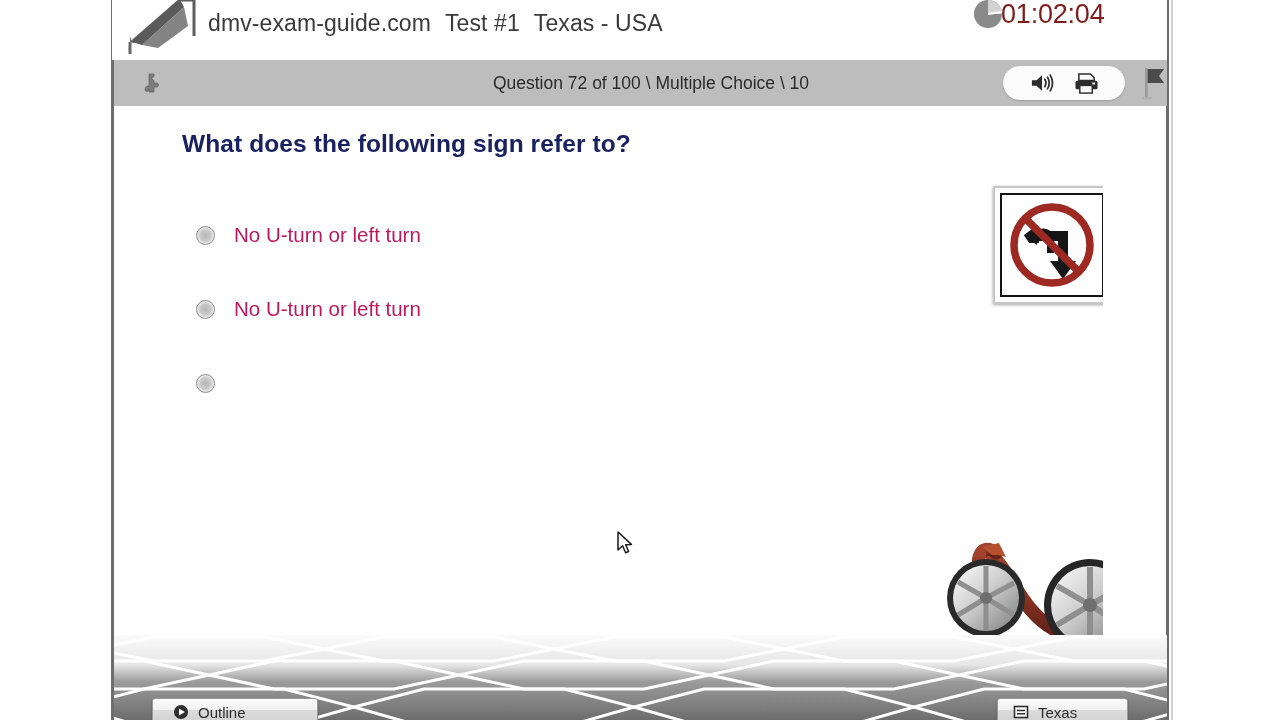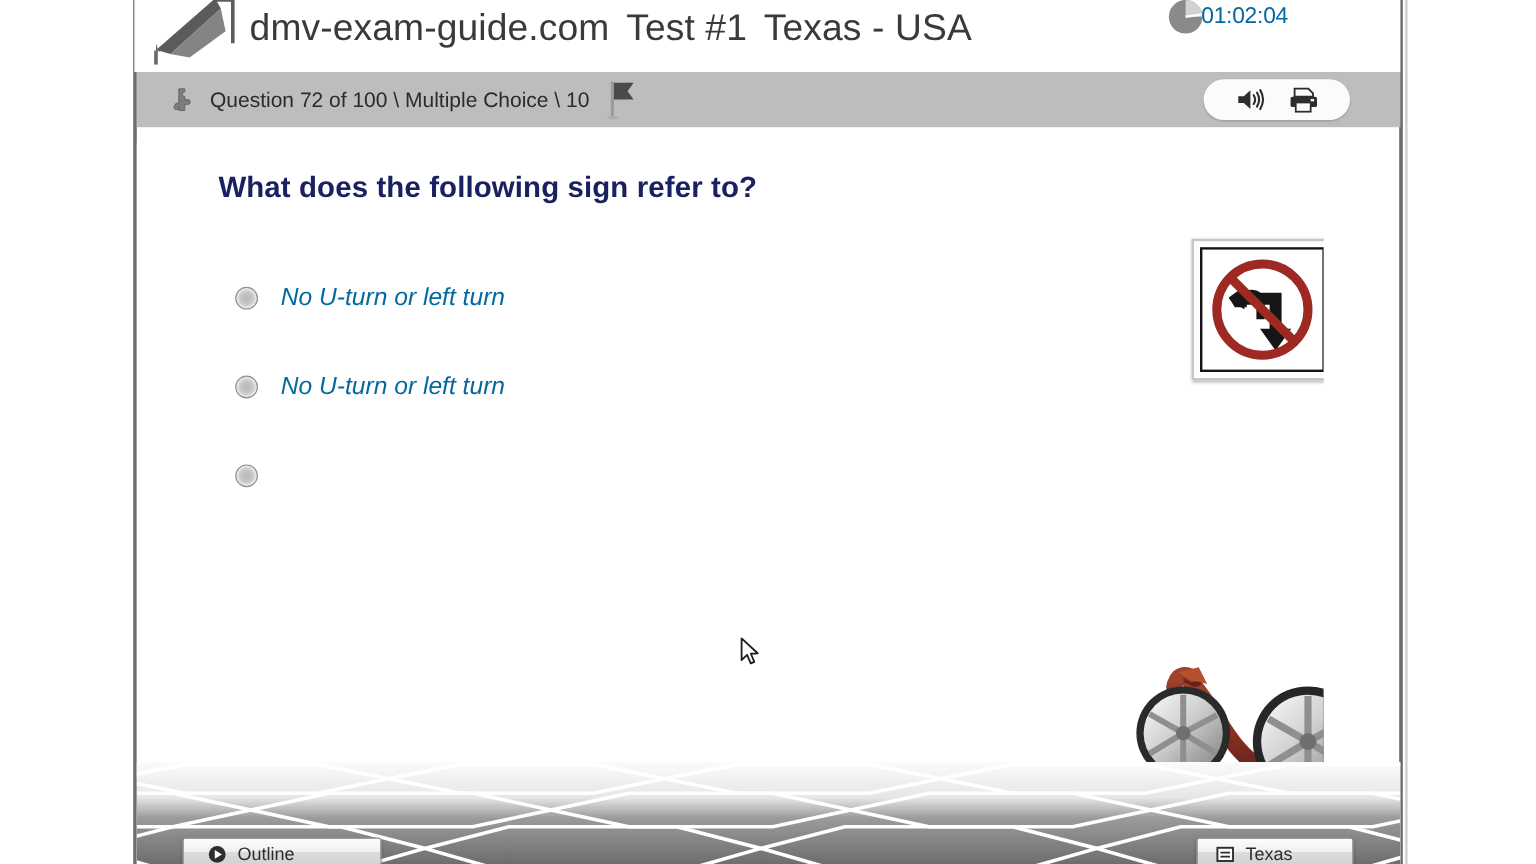--- a/index.html
+++ b/index.html
@@ -17,69 +17,69 @@
   
   .frame-line{position:absolute;top:0;width:3px;height:720px;background:#6d6d6d;}
   .frame-line.left{left:111px;}
   .frame-line.right{left:1166px;background:#6b6b6b;}
   .frame-line.right2{left:1171px;width:2px;background:#cfcfcf;}
 
   
   #header{position:absolute;left:112px;top:0;width:1055px;height:60px;background:#fff;}
   #brand{
     position:absolute;left:96px;top:0px;height:46px;line-height:46px;
-    font-size:31px;color:#3a3a3a;letter-spacing:.1px;white-space:nowrap;
+    font-size:23px;color:#3a3a3a;letter-spacing:.1px;white-space:nowrap;
   }
   #brand .gap{display:inline-block;width:14px;}
 
   
   #pagecurl{position:absolute;left:10px;top:-4px;width:80px;height:58px;}
 
   
   #timer-wrap{position:absolute;left:860px;top:-4px;height:36px;display:flex;align-items:center;}
   #timer-icon{width:32px;height:32px;flex:0 0 32px;}
-  #timer-text{font-size:19px;color:#0369a1;margin-left:-3px;letter-spacing:-.2px;}
+  #timer-text{font-size:27px;color:#7f1d1d;margin-left:-3px;letter-spacing:-.2px;}
 
   
   #qbar{
     position:absolute;left:114px;top:60px;width:1053px;height:46px;
     background:#bdbdbd;
-    display:flex;align-items:center;
+    display:flex;align-items:center;justify-content:space-between;
   }
   #qbar-puzzle{width:20px;height:20px;margin-left:28px;flex:0 0 20px;}
   #qbar-text{
     margin-left:13px;font-size:17.5px;color:#2b2b2b;white-space:nowrap;
   }
   #qbar-flag{width:26px;height:34px;margin-left:14px;flex:0 0 26px;}
   #qbar-tools{
     position:absolute;right:42px;top:6px;
     width:122px;height:34px;border-radius:17px;background:#fbfbfb;
     box-shadow:0 1px 2px rgba(0,0,0,.18);
     display:flex;align-items:center;justify-content:center;gap:17px;
   }
   #qbar-tools .tbtn{width:28px;height:26px;display:flex;align-items:center;justify-content:center;cursor:pointer;}
 
   
-  #content{position:absolute;left:114px;top:106px;width:989px;height:529px;background:#fff;overflow:hidden;margin-top:13px;}
+  #content{position:absolute;left:114px;top:106px;width:989px;height:529px;background:#fff;overflow:hidden;}
 
   #question-title{
     position:absolute;left:68px;top:24px;
     font-size:24.5px;font-weight:bold;color:#1a2160;
     letter-spacing:.1px;white-space:nowrap;
   }
 
   #choices{position:absolute;left:82px;top:92px;width:640px;}
   .choice{height:74px;display:flex;align-items:center;cursor:pointer;}
   .radio{
     width:19px;height:19px;border-radius:50%;
     background:radial-gradient(circle at 50% 50%,#b6b6b6 0%,#c9c9c9 45%,#e2e2e2 62%,#f4f4f4 78%);
     border:1.6px solid #8e8e8e;
     box-sizing:border-box;flex:0 0 19px;
   }
-  .choice-label{margin-left:19px;font-size:20.5px;color:#0369a1;white-space:nowrap;font-style:italic;}
+  .choice-label{margin-left:19px;font-size:20.5px;color:#be185d;white-space:nowrap;}
 
   
   #sign{
     position:absolute;left:879px;top:80px;width:118px;height:118px;
     background:#fdfdfd;
     border:2px solid #c7c7c7;
     box-shadow:0 1px 3px rgba(0,0,0,.35);
     box-sizing:border-box;padding:5px;
   }
   #sign-inner{

